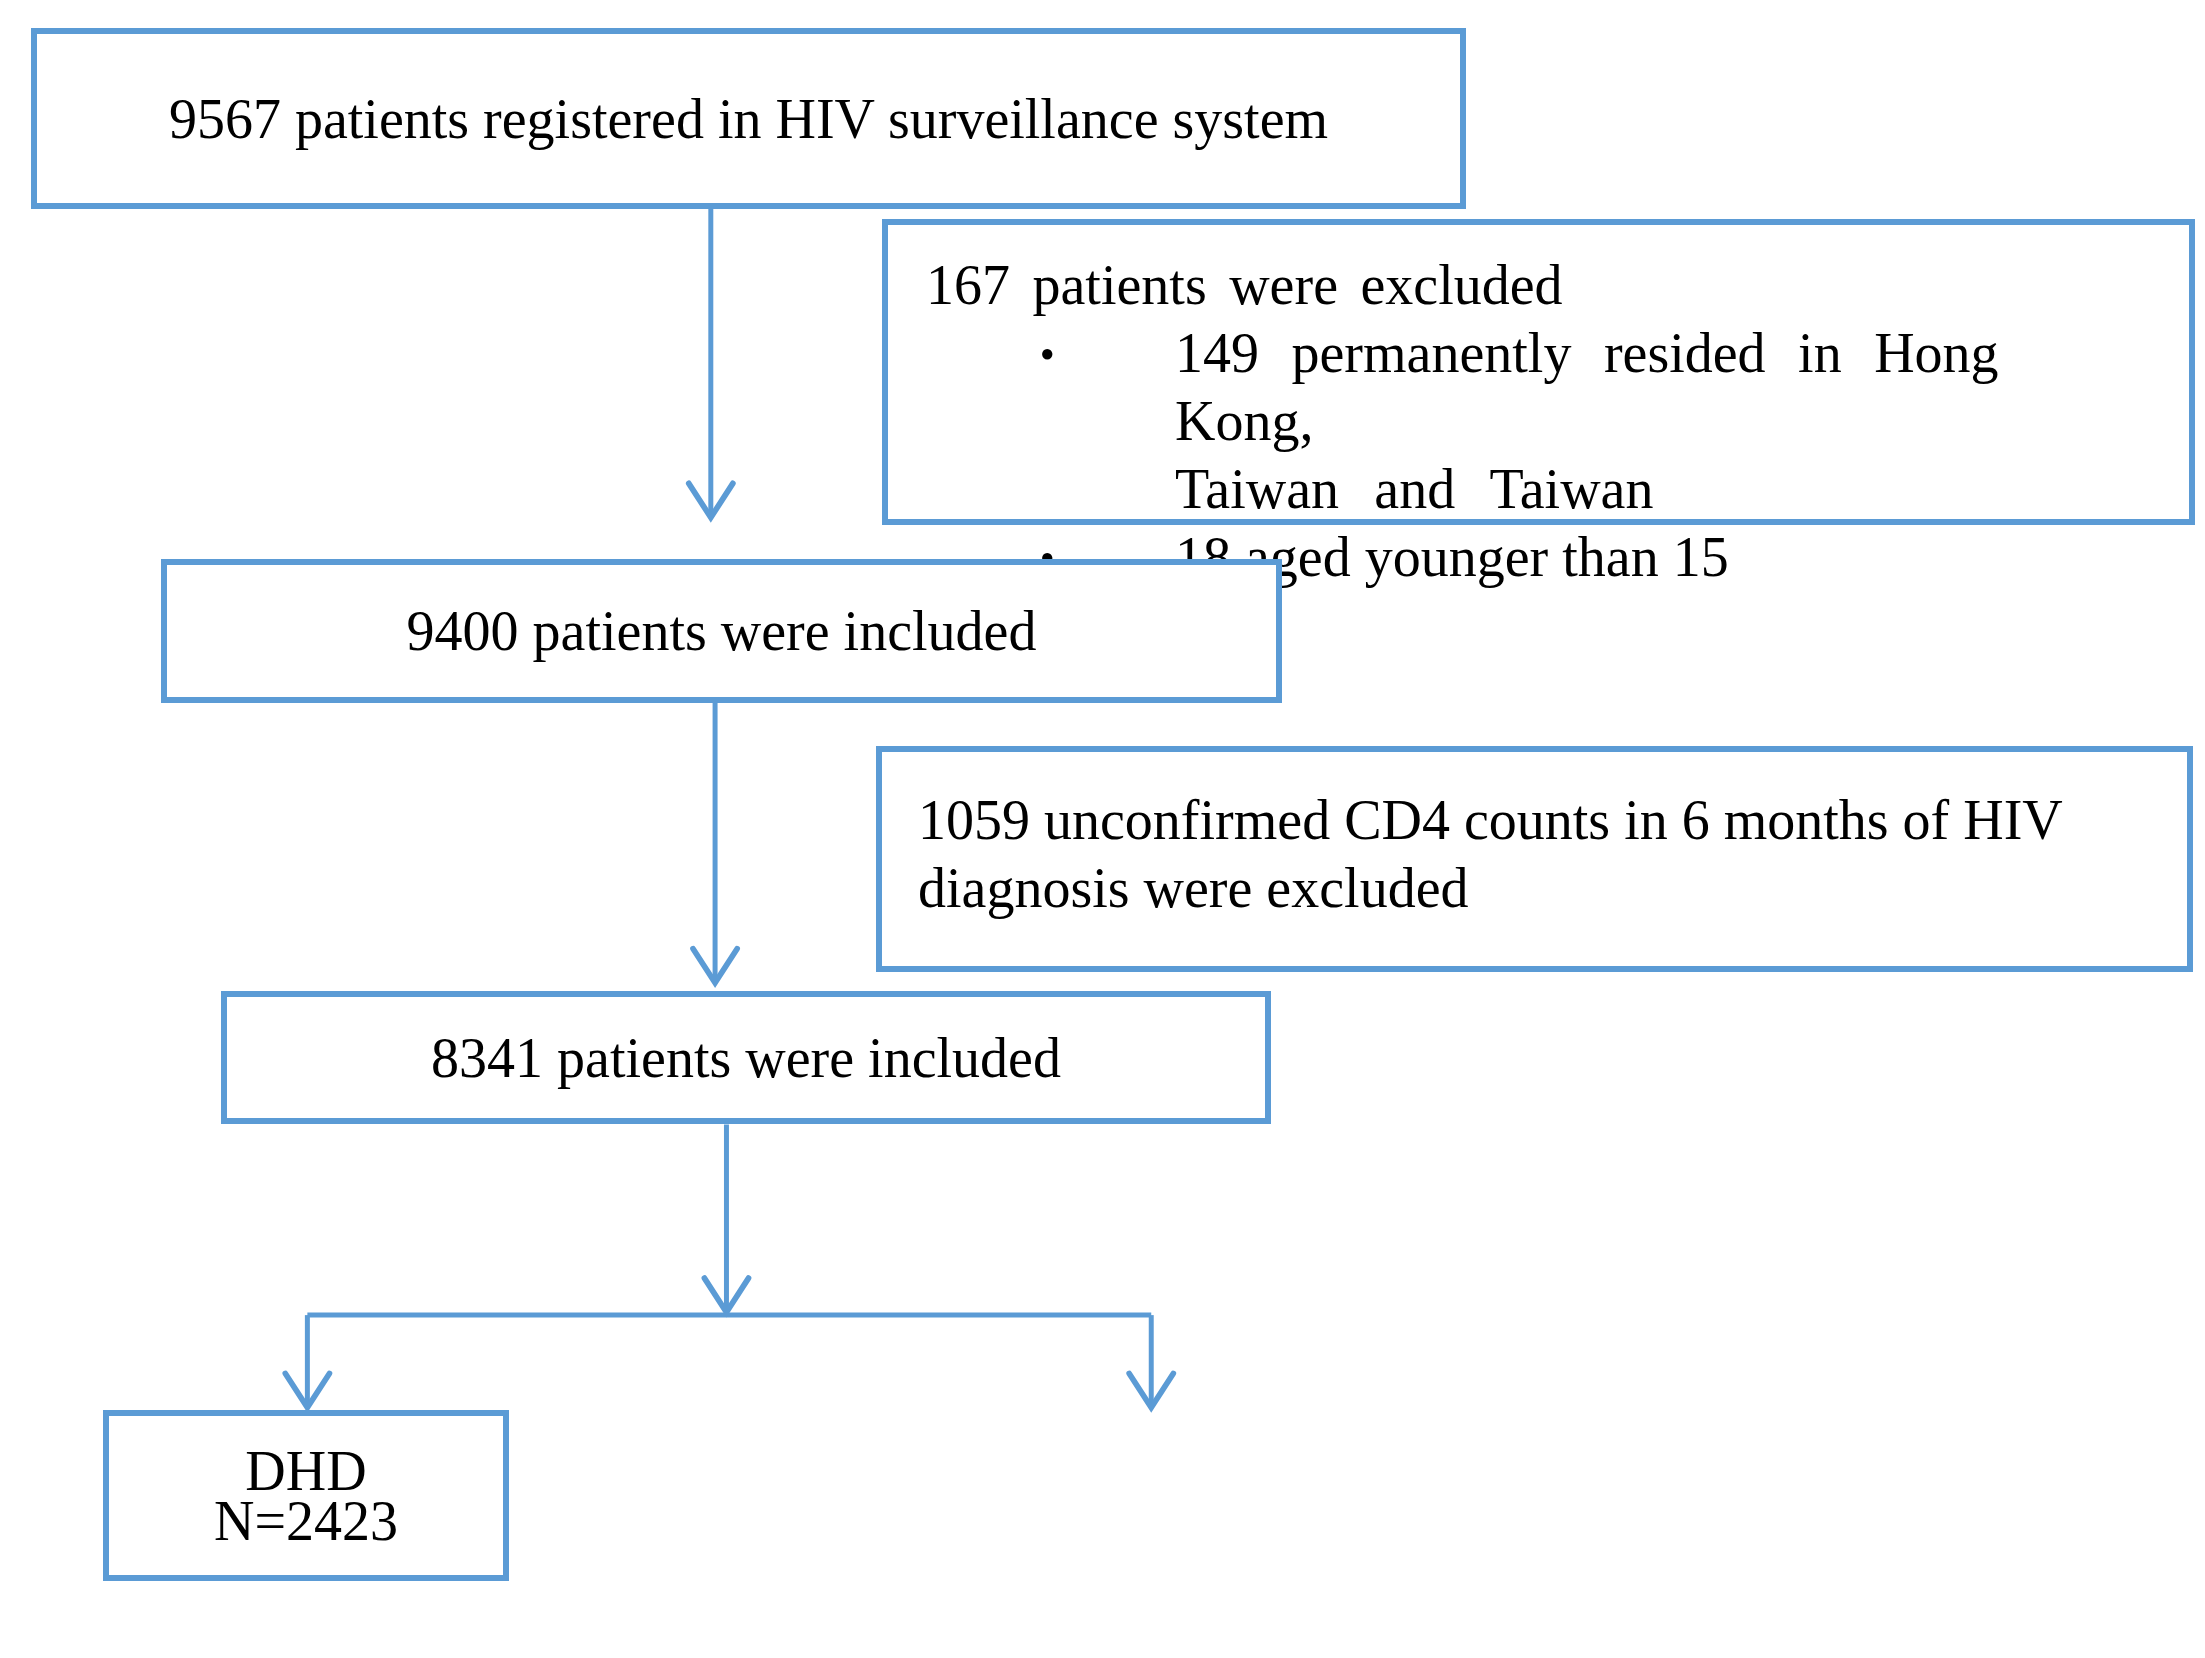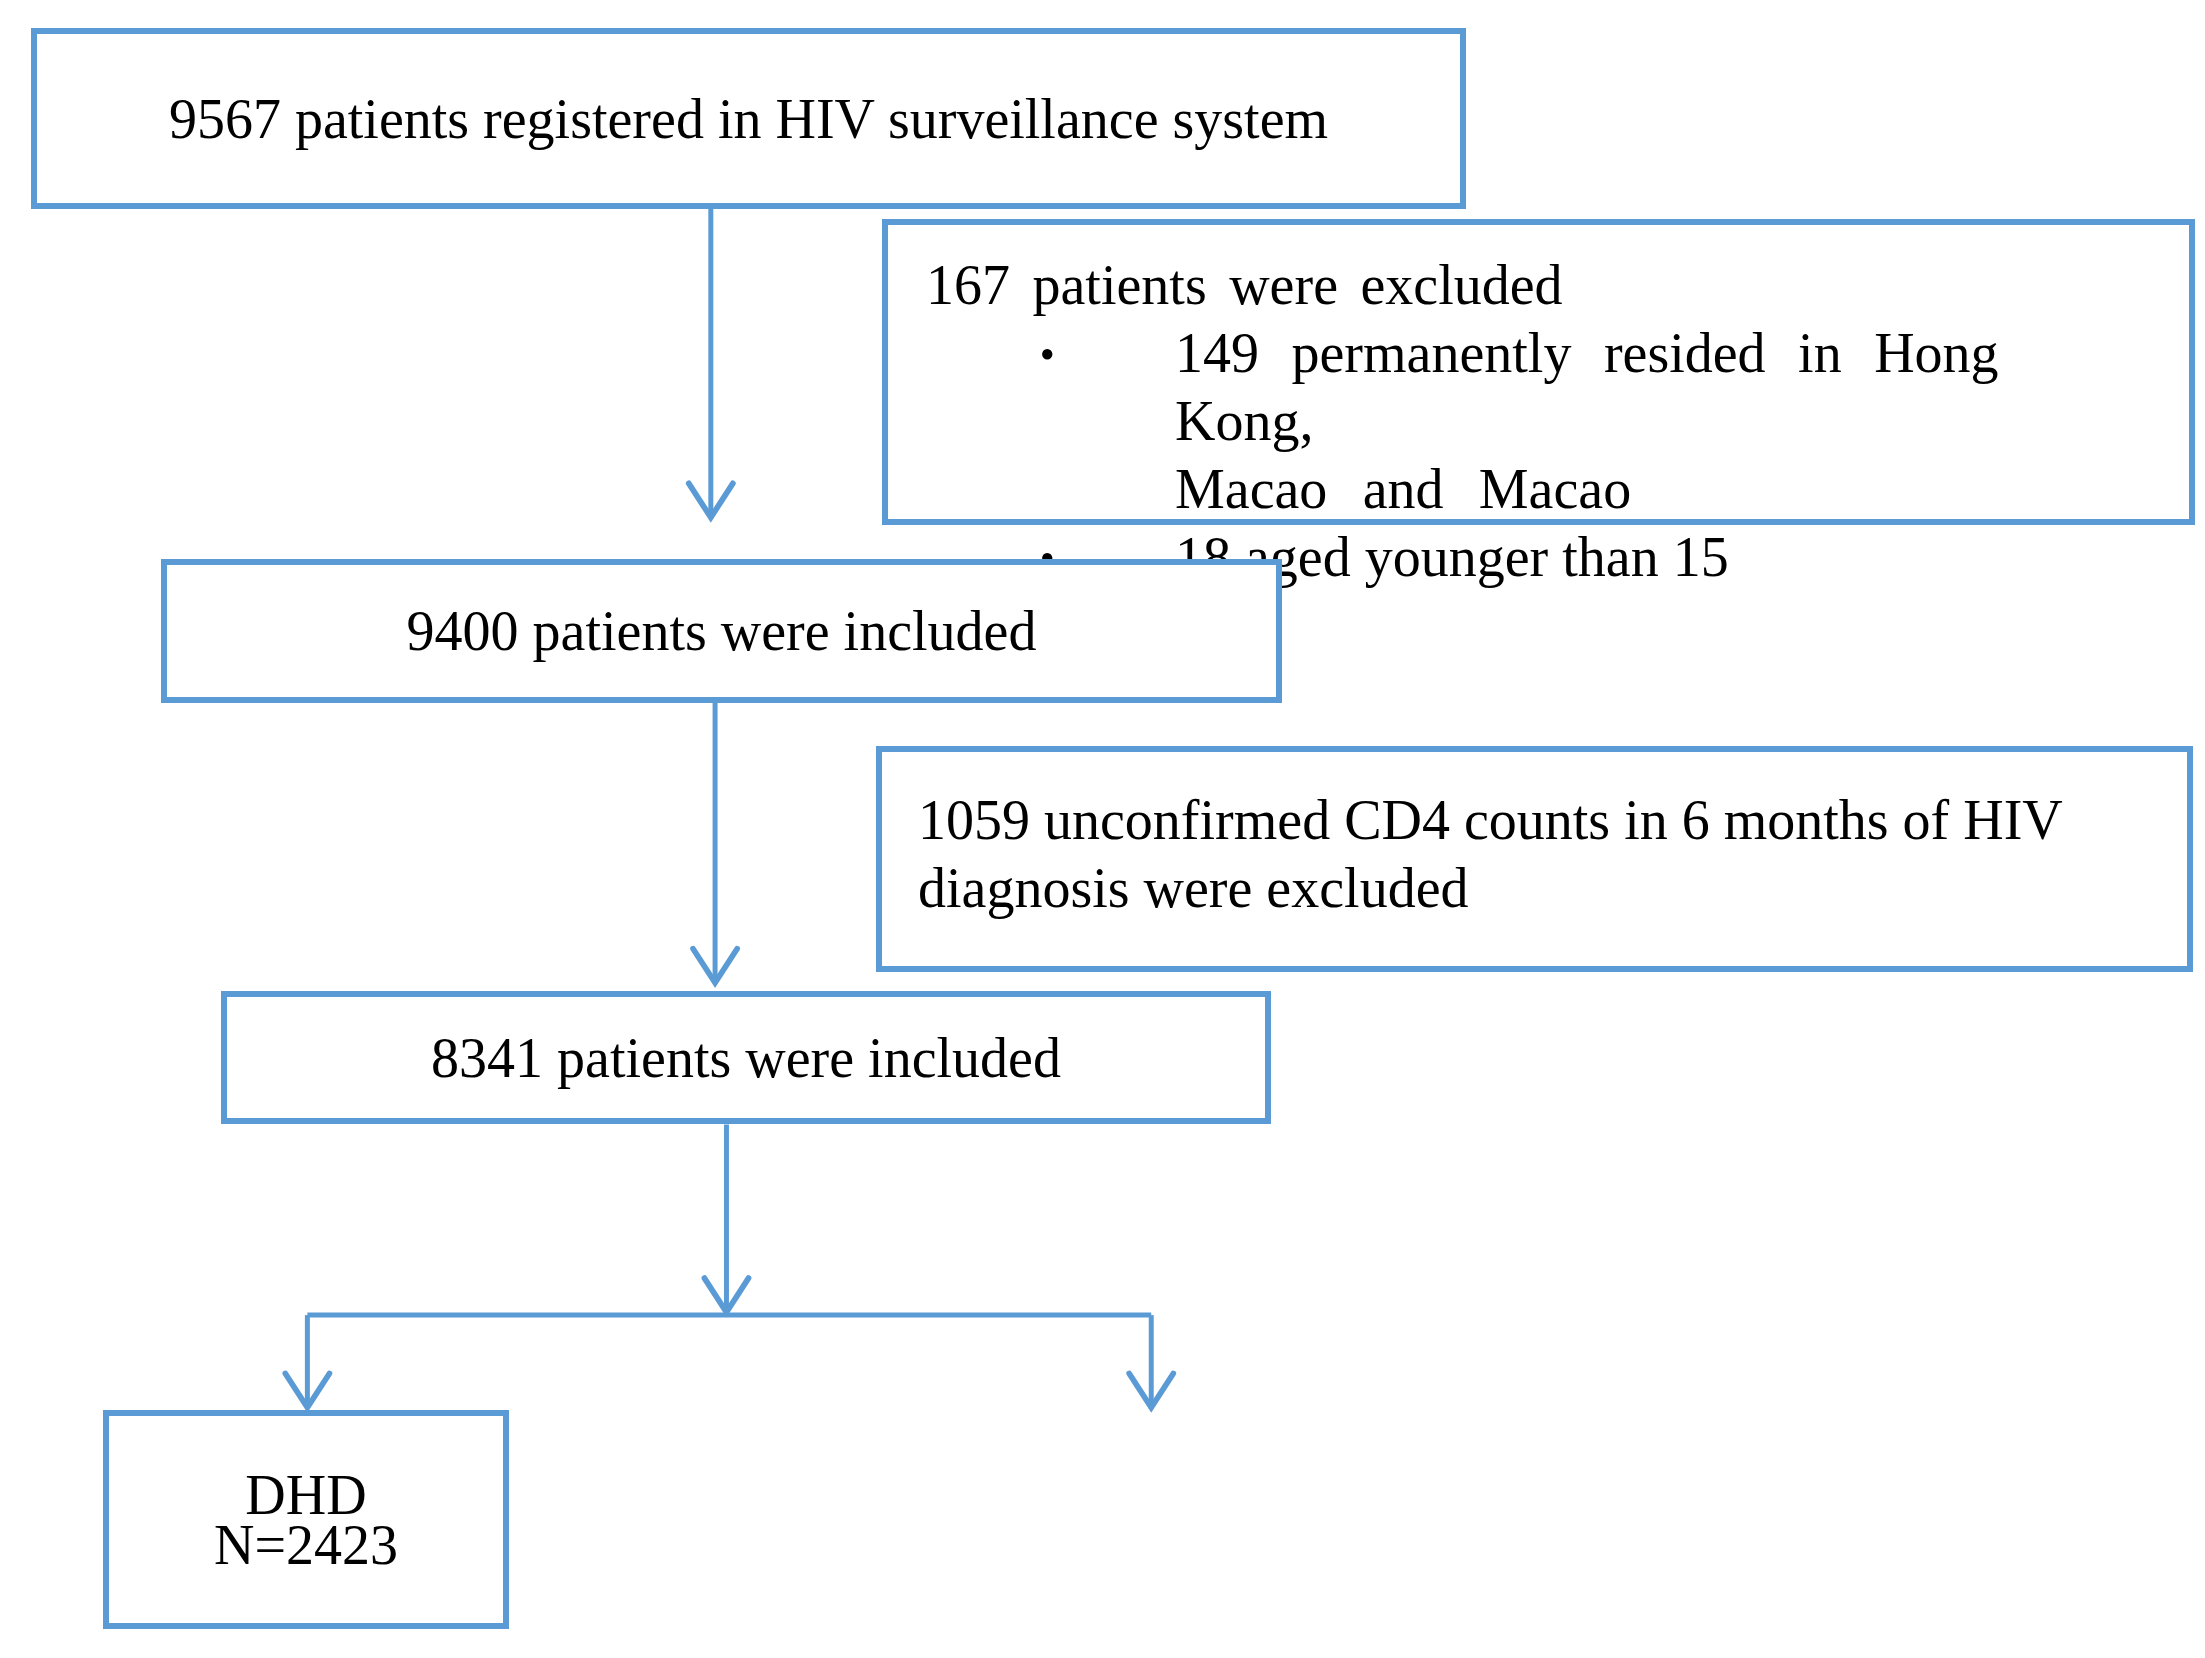--- a/index.html
+++ b/index.html
@@ -92,21 +92,21 @@
   <div class="node centered" style="left:31px; top:28px; width:1435px; height:181px;">
     <div class="line">9567 patients registered in HIV surveillance system</div>
   </div>
 
   <div class="node ex-box ex-1" style="left:882px; top:219px; width:1313px; height:306px;">
     <div class="line ws-sm">167 patients were excluded</div>
     <div class="bullet-row">
       <span class="bullet-glyph">●</span>
       <div class="bullet-text">
         <div class="line ws-lg">149 permanently resided in Hong Kong,</div>
-        <div class="line ws-xl">Macao and Macao</div>
+        <div class="line ws-xl">Taiwan and Taiwan</div>
       </div>
     </div>
     <div class="bullet-row">
       <span class="bullet-glyph">●</span>
       <div class="bullet-text">
         <div class="line">18 aged younger than 15</div>
       </div>
     </div>
   </div>
 
@@ -116,20 +116,20 @@
 
   <div class="node ex-box ex-2" style="left:876px; top:746px; width:1317px; height:226px;">
     <div class="line">1059 unconfirmed CD4 counts in 6 months of HIV</div>
     <div class="line">diagnosis were excluded</div>
   </div>
 
   <div class="node centered" style="left:221px; top:991px; width:1050px; height:133px;">
     <div class="line">8341 patients were included</div>
   </div>
 
-  <div class="node centered small-box" style="left:103px; top:1410px; width:406px; height:219px;">
+  <div class="node centered small-box" style="left:103px; top:1410px; width:406px; height:171px;">
     <div class="line">DHD</div>
     <div class="line">N=2423</div>
   </div>
 
 
 </div>
 
 
 </body></html>

